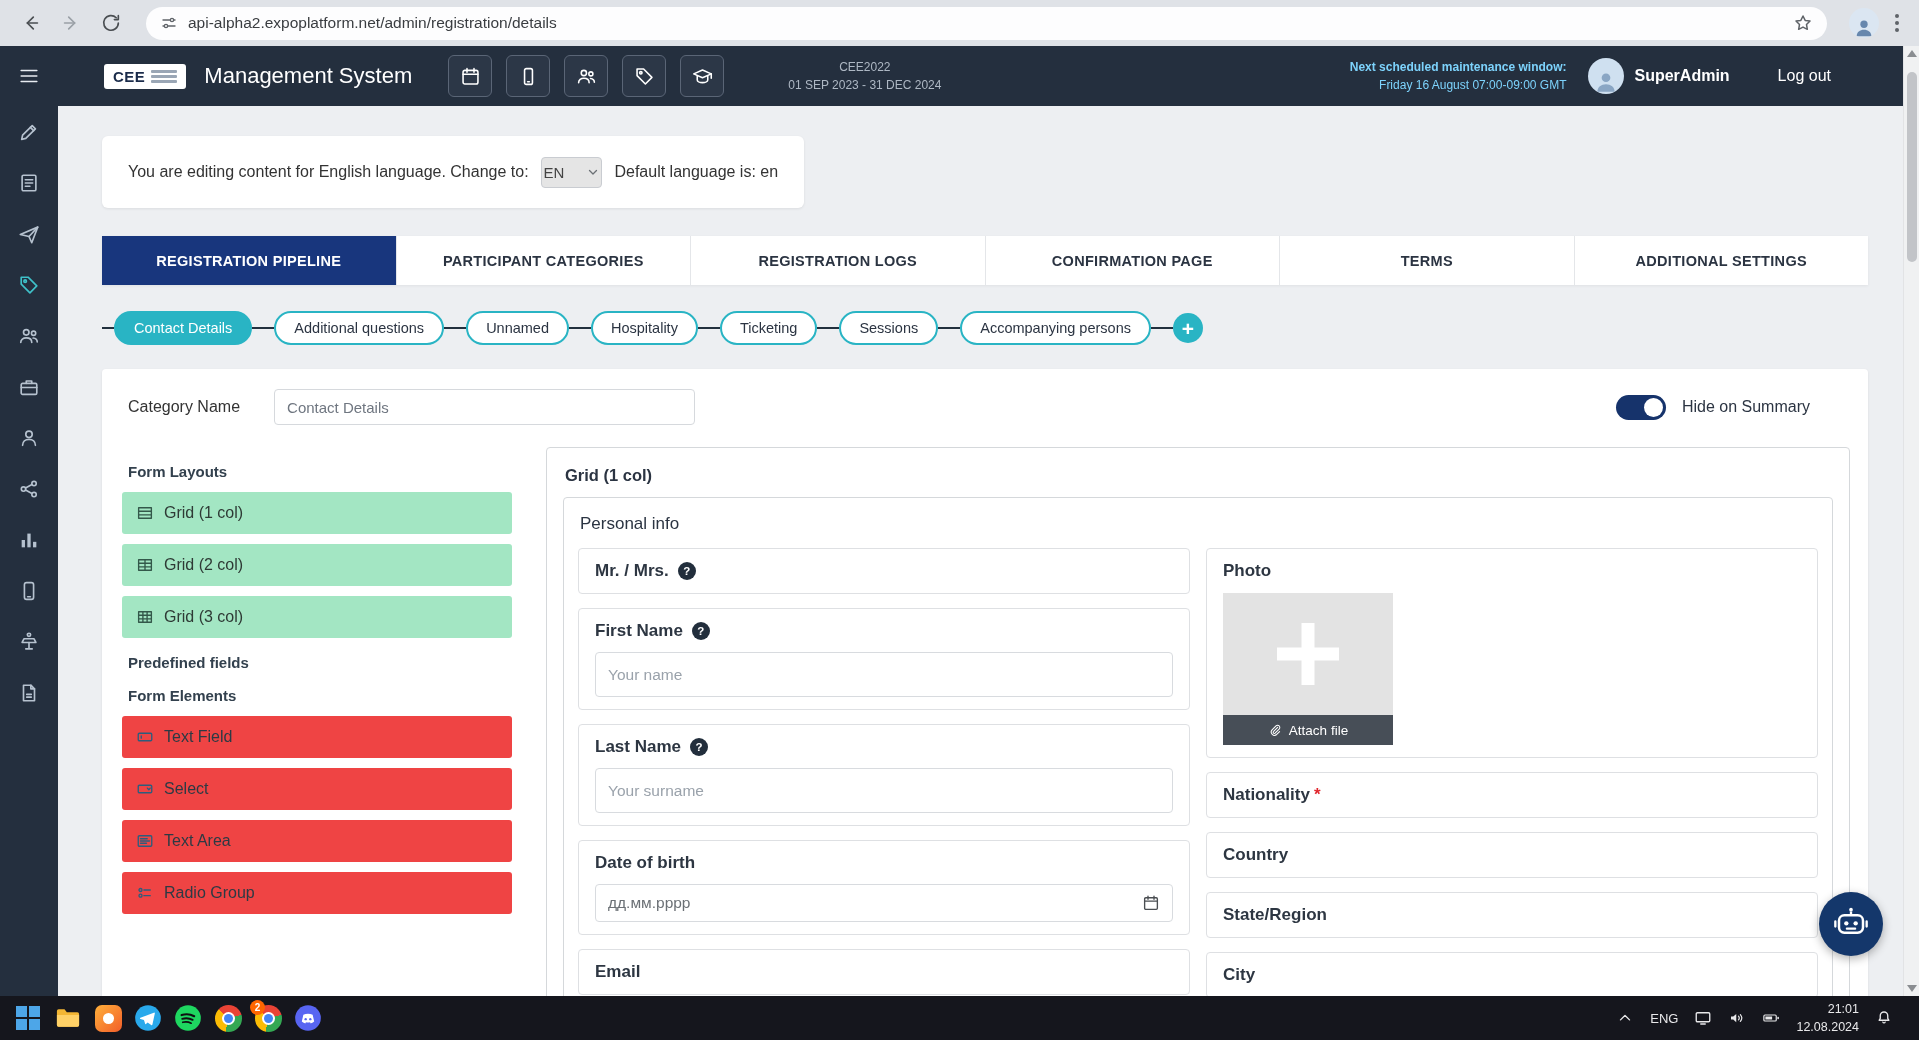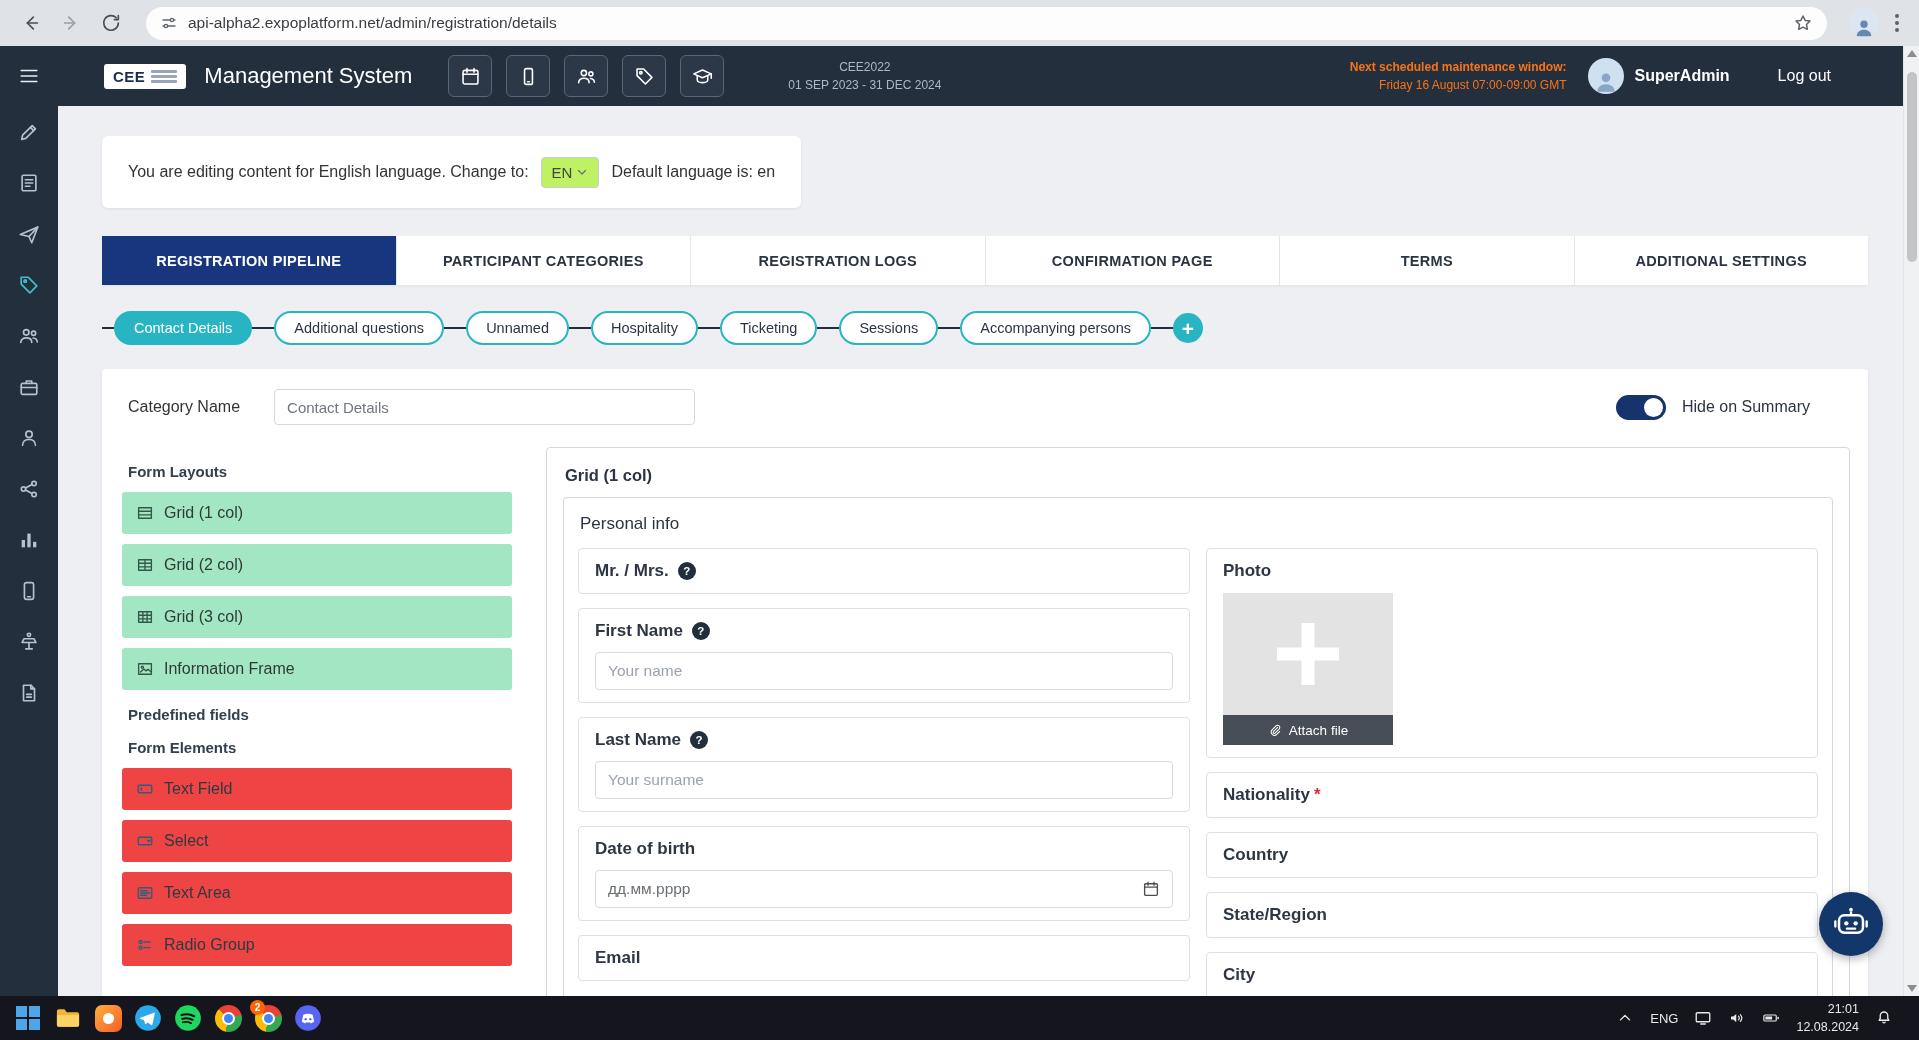--- a/index.html
+++ b/index.html
@@ -45,31 +45,31 @@
   .app-header{height:60px;background:#242f3e;display:flex;align-items:center;flex:none;color:#fff}
   .logo{background:#fff;border-radius:3px;margin-left:46px;padding:4px 9px;display:flex;align-items:center;gap:6px}
   .logo b{color:#1a2b4a;font-size:15px;letter-spacing:.5px}
   .logo .stripes{display:flex;flex-direction:column;gap:2px}
   .logo .stripes i{display:block;width:26px;height:3px;background:#9aa6b5;border-radius:1px}
   .app-title{font-size:22px;font-weight:500;margin-left:18px}
   .hdr-btns{display:flex;gap:14px;margin-left:36px}
   .hdr-btn{width:44px;height:42px;background:#2c3747;border:1px solid #5a6576;border-radius:6px;display:flex;align-items:center;justify-content:center;color:#fff;cursor:pointer}
   .hdr-btn svg{width:21px;height:21px}
   .event-info{margin-left:64px;text-align:center;color:#aeb8c4;font-size:12px;line-height:1.5}
-  .maint{margin-left:auto;text-align:right;font-size:12px;line-height:1.5;color:#f97316}
+  .maint{margin-left:auto;text-align:right;font-size:12px;line-height:1.5;color:#7dd3fc}
   .maint .b{font-weight:700}
   .hdr-avatar{width:36px;height:36px;border-radius:50%;background:#cfe0f0;margin-left:22px;display:flex;align-items:end;justify-content:center;overflow:hidden;cursor:pointer}
   .hdr-avatar svg{width:26px;height:26px;color:#8aa6c4}
   .hdr-user{font-size:16px;font-weight:700;margin-left:10px}
   .hdr-logout{font-size:16px;margin-left:48px;margin-right:88px;cursor:pointer}
 
   
   .content{flex:1;overflow:hidden;position:relative;padding:30px 51px 0 44px;background:#edeff2}
   .lang-card{background:#fff;border-radius:6px;box-shadow:0 1px 3px rgba(0,0,0,.08);display:inline-flex;align-items:center;gap:12px;height:72px;padding:0 26px;font-size:16px;color:#333}
-  .lang-select{display:flex;align-items:center;gap:4px;border:1px solid #c9ccd1;border-radius:4px;padding:6px 10px;font-size:15px;color:#444;cursor:pointer;background:#bef264}
+  .lang-select{display:flex;align-items:center;gap:23px;border:1px solid #c9ccd1;border-radius:4px;padding:6px 2px;font-size:15px;color:#444;cursor:pointer;background:#e5e5e5}
   .lang-select svg{width:12px;height:12px;color:#6b7075}
 
   .tabs{display:flex;margin-top:28px;box-shadow:0 1px 3px rgba(0,0,0,.06)}
   .tab{flex:1;height:49px;background:#fff;display:flex;align-items:center;justify-content:center;font-size:14.5px;font-weight:700;letter-spacing:.3px;color:#2b3442;border-right:1px solid #e4e6e9;cursor:pointer;text-transform:uppercase}
   .tab:last-child{border-right:none}
   .tab.active{background:#18367d;color:#fff}
 
   .pipeline{display:flex;align-items:center;margin-top:26px;height:34px}
   .connector{width:22px;height:0;border-top:2px solid #22303e;flex:none}
   .connector.lead{width:12px}
@@ -101,21 +101,21 @@
   .canvas-title{font-size:16.5px;font-weight:700;color:#2b3442;padding:4px 0 12px 2px}
   .group-box{border:1px solid #d5d8db;border-radius:4px;padding:14px 14px 18px}
   .group-title{font-size:17px;font-weight:400;color:#2b3442;margin:2px 0 14px 2px}
   .fields{display:flex;gap:16px}
   .fcol{flex:1;min-width:0}
   .fcard{border:1px solid #dee0e3;border-radius:4px;background:#fff;padding:12px 16px;margin-bottom:14px;cursor:pointer}
   .flabel-row{display:flex;align-items:center;gap:9px}
   .flabel{font-size:17px;font-weight:600;color:#2d3642}
   .flabel .req{color:#e0262d;margin-left:4px}
   .help{width:18px;height:18px;border-radius:50%;background:#222e3c;color:#fff;font-size:11.5px;font-weight:700;display:flex;align-items:center;justify-content:center;flex:none;cursor:pointer}
-  .finput{width:100%;height:38px;border:1px solid #d8dbdf;border-radius:4px;margin-top:11px;padding:0 12px;font-size:15.5px;color:#444;font-family:"Liberation Sans",sans-serif}
+  .finput{width:100%;height:45px;border:1px solid #d8dbdf;border-radius:4px;margin-top:11px;padding:0 12px;font-size:15.5px;color:#444;font-family:"Liberation Sans",sans-serif}
   .finput::placeholder{color:#9aa2ab}
   .fdate{width:100%;height:38px;border:1px solid #d8dbdf;border-radius:4px;margin-top:11px;padding:0 12px;font-size:15.5px;color:#6b7075;display:flex;align-items:center;justify-content:space-between;cursor:text}
   .fdate svg{width:18px;height:18px;color:#4a4e52}
 
   .upload{width:170px;height:122px;background:#e3e3e3;margin-top:12px;position:relative;cursor:pointer}
   .plus-shape{position:absolute;left:50%;top:50%;transform:translate(-50%,-50%);width:70px;height:70px}
   .plus-shape::before,.plus-shape::after{content:"";position:absolute;background:#fff}
   .plus-shape::before{left:50%;top:4px;bottom:4px;width:13px;transform:translateX(-50%)}
   .plus-shape::after{top:50%;left:4px;right:4px;height:13px;transform:translateY(-50%)}
   .attach-bar{width:170px;height:30px;background:#474e57;color:#fff;font-size:13.5px;display:flex;align-items:center;justify-content:center;gap:7px;cursor:pointer}
@@ -427,28 +427,20 @@
                   </svg>
                   <span>Grid (2 col)</span>
                 </div>
               <div class="pal-btn green">
                   <svg class="i" viewBox="0 0 24 24">
                     <rect x="3.5" y="5" width="17" height="14"></rect>
                     <path d="M3.5 9.7h17M3.5 14.4h17M9.2 5v14M14.8 5v14"></path>
                   </svg>
                   <span>Grid (3 col)</span>
                 </div>
-              <div class="pal-btn green">
-                  <svg class="i" viewBox="0 0 24 24">
-                    <rect x="3.5" y="5" width="17" height="14"></rect>
-                    <circle cx="8.5" cy="9.5" r="1.4"></circle>
-                    <path d="M6 16l4.5-4 3 2.5 2.5-2 4.5 3.5"></path>
-                  </svg>
-                  <span>Information Frame</span>
-                </div>
               <div class="pal-heading">Predefined fields</div>
               <div class="pal-heading">Form Elements</div>
               <div class="pal-btn blue">
                   <svg class="i" viewBox="0 0 24 24">
                     <rect x="3" y="7" width="18" height="10" rx="1.5"></rect>
                     <path d="M7 10.5v3"></path>
                   </svg>
                   <span>Text Field</span>
                 </div>
               <div class="pal-btn blue">

